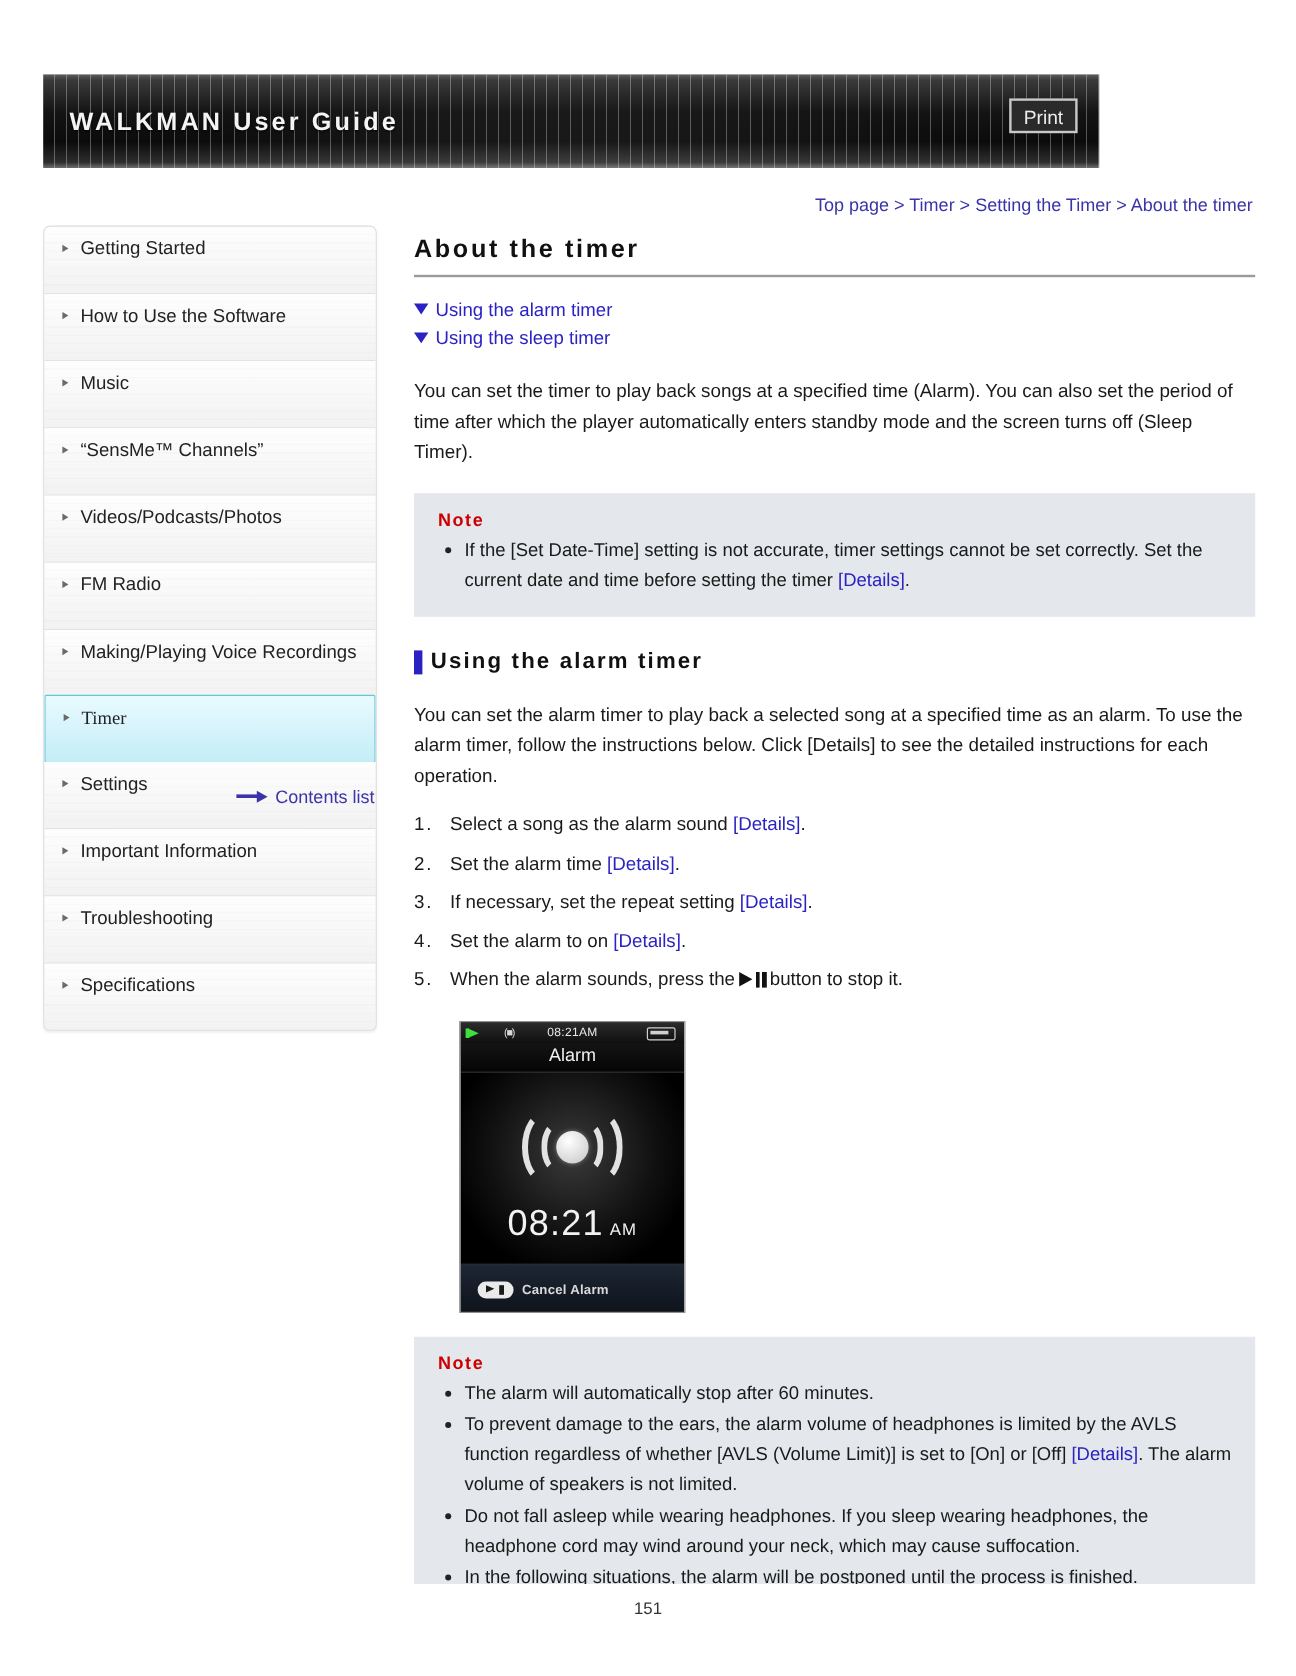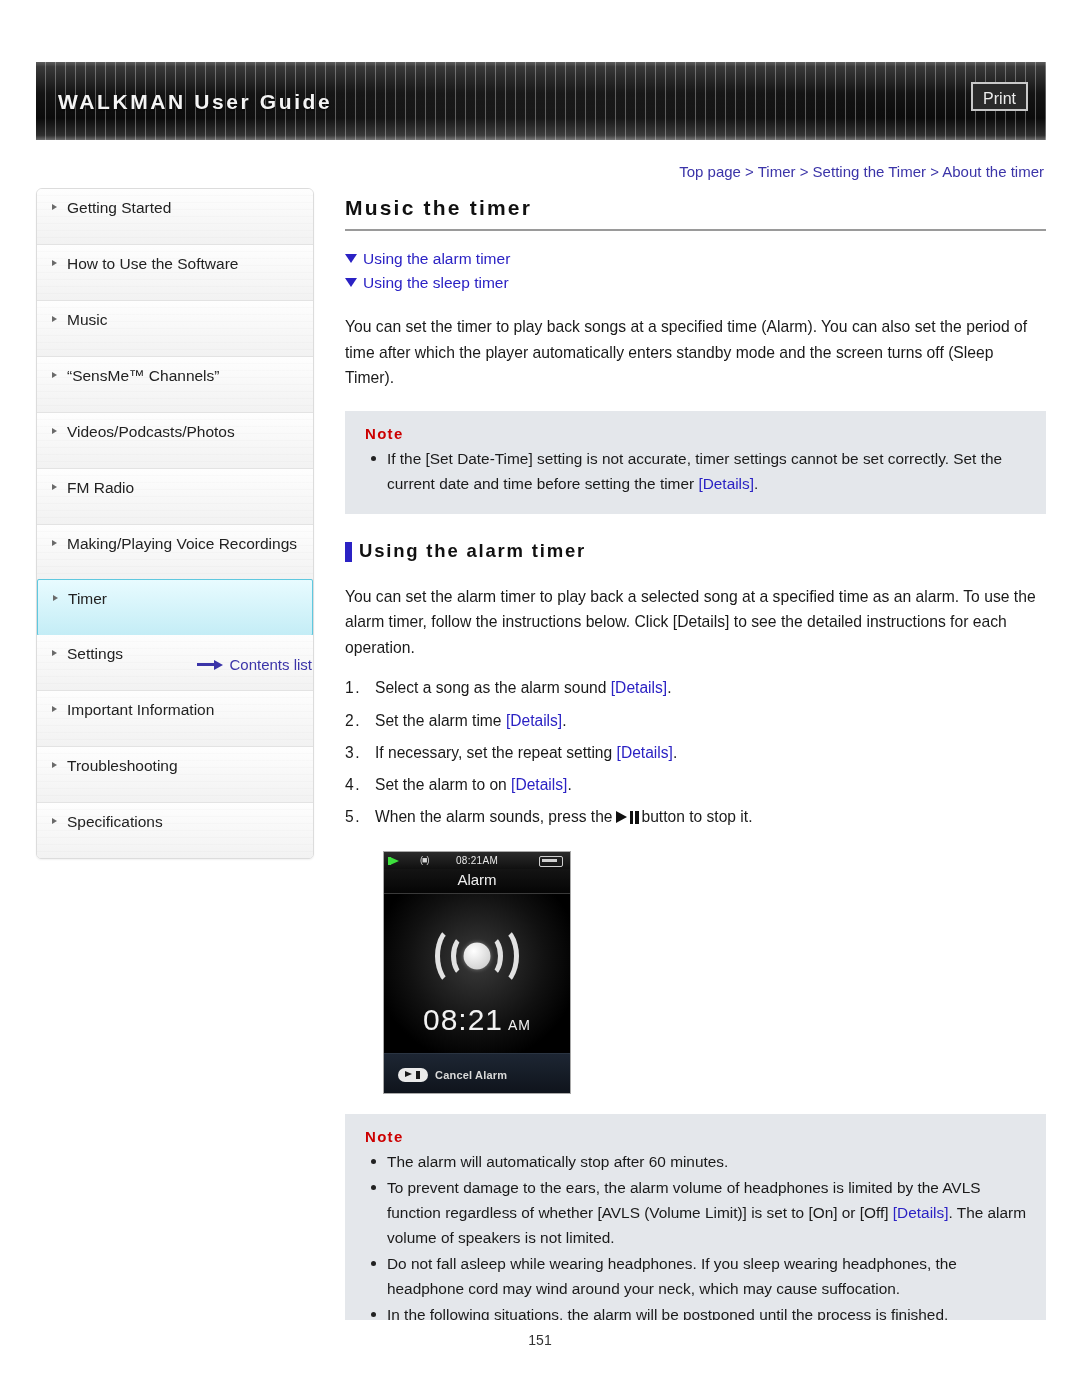--- a/index.html
+++ b/index.html
@@ -7,21 +7,21 @@
     width:1080px;height:1397px;
     background:#ffffff;
     font-family:"Liberation Sans", sans-serif;
     color:#1a1a1a;
     overflow:hidden;
     position:relative;
   }
 
   
   .banner{
-    position:absolute;left:36px;top:62px;width:1010px;height:78px;
+    position:absolute;left:36px;top:62px;width:880px;height:78px;
     background:
       repeating-linear-gradient(to right,
         rgba(255,255,255,0.00) 0px, rgba(255,255,255,0.00) 9px,
         rgba(255,255,255,0.30) 9px, rgba(255,255,255,0.30) 10px),
       linear-gradient(to bottom,#5d5d5d 0%,#3a3a3a 6%,#141414 40%,#0b0b0b 72%,#2e2e2e 94%,#6d6d6d 100%);
     overflow:hidden;
   }
   .banner:before{
     content:"";position:absolute;left:0;top:0;right:0;height:100%;
     background:radial-gradient(ellipse at 50% 120%, rgba(255,255,255,0.10) 0%, rgba(255,255,255,0) 60%);
@@ -76,20 +76,21 @@
     width:0;height:0;
     border-left:5px solid #6a6a6a;
     border-top:3.5px solid transparent;
     border-bottom:3.5px solid transparent;
   }
   .nav-item.active{
     background:linear-gradient(to bottom,#e8fbff,#c4edf6);
     border:1px solid #5fc8df;
     border-radius:2px;
     margin:-1px 0;
+    font-family:Liberation Serif, serif;
   }
 
   .contents-link{
     position:absolute;left:36px;top:656px;width:278px;
     text-align:right;font-size:15px;color:#3b34a8;
     box-sizing:border-box;padding-right:2px;
   }
   .contents-link .arrow{
     display:inline-block;width:26px;height:10px;position:relative;margin-right:6px;vertical-align:1px;
   }
@@ -328,21 +329,21 @@
     <span>Specifications</span>
   </div>
 </div>
 
 <div class="contents-link">
   <span class="arrow"></span><span>Contents list</span>
 </div>
 
 <div class="main">
 
-  <h1 class="page-title">Music the timer</h1>
+  <h1 class="page-title">About the timer</h1>
 
   <div class="anchor-links">
     <span class="anchor-link">
       <span class="dtri"></span><span>Using the alarm timer</span>
     </span>
     <span class="anchor-link">
       <span class="dtri"></span><span>Using the sleep timer</span>
     </span>
   </div>
 

